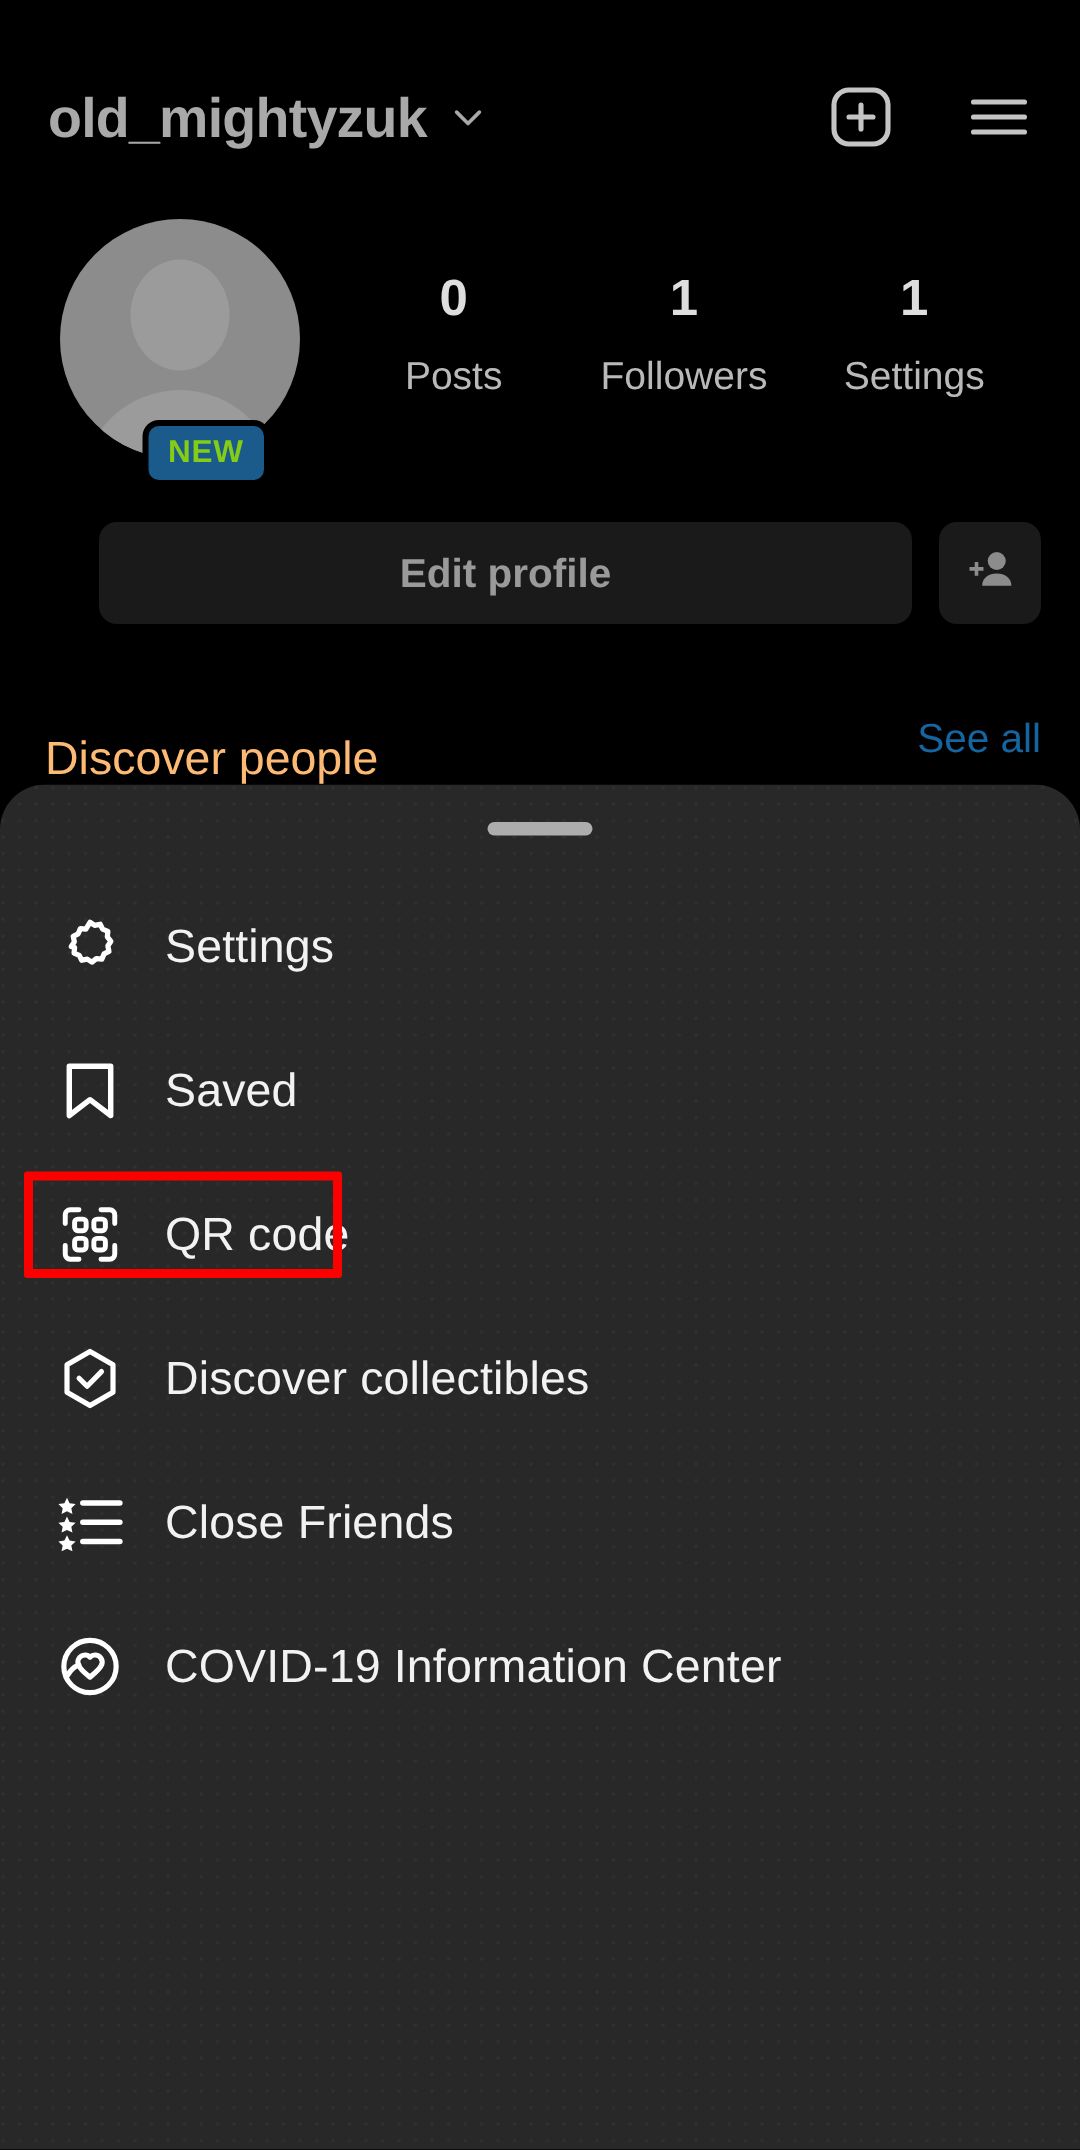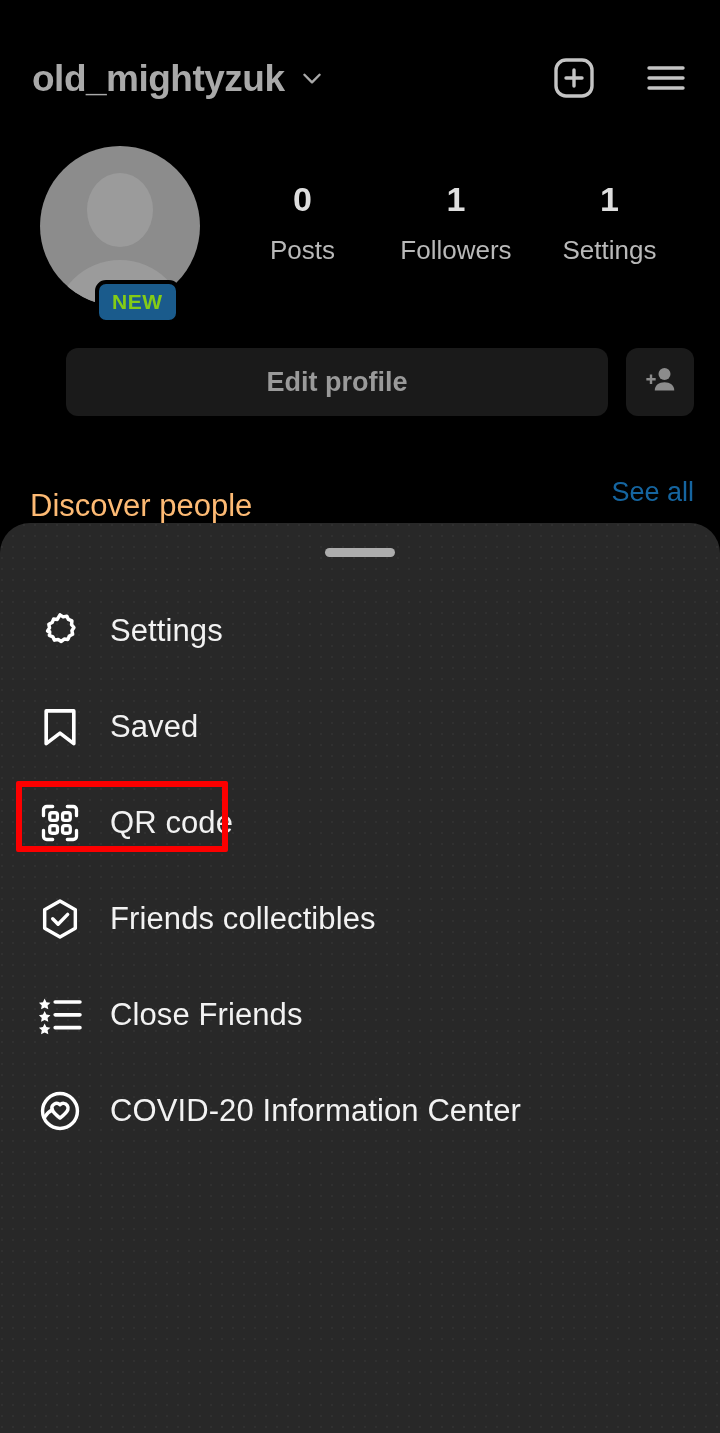--- a/index.html
+++ b/index.html
@@ -226,21 +226,21 @@
       <span class="menu-label">QR code</span>
     </div>
 
     <div class="menu-item">
       <span class="menu-icon">
         <svg width="46" height="46" viewBox="0 0 24 24" fill="none" stroke="#fff" stroke-width="1.8" stroke-linecap="round" stroke-linejoin="round">
           <path d="M12 2.6l8 4.6v9.6l-8 4.6-8-4.6V7.2z"></path>
           <polyline points="8.2 11.9 11 14.7 16 9.6"></polyline>
         </svg>
       </span>
-      <span class="menu-label">Friends collectibles</span>
+      <span class="menu-label">Discover collectibles</span>
     </div>
 
     <div class="menu-item">
       <span class="menu-icon">
         <svg width="46" height="46" viewBox="0 0 24 24" fill="none" stroke="#fff" stroke-width="1.9" stroke-linecap="round">
           <polygon points="4,3.4 4.9,5.3 7,5.6 5.5,7 5.9,9 4,8.1 2.1,9 2.5,7 1,5.6 3.1,5.3" fill="#fff" stroke="none"></polygon>
           <polygon points="4,9.9 4.9,11.8 7,12.1 5.5,13.5 5.9,15.5 4,14.6 2.1,15.5 2.5,13.5 1,12.1 3.1,11.8" fill="#fff" stroke="none"></polygon>
           <polygon points="4,16.4 4.9,18.3 7,18.6 5.5,20 5.9,22 4,21.1 2.1,22 2.5,20 1,18.6 3.1,18.3" fill="#fff" stroke="none"></polygon>
           <line x1="9.5" y1="5.2" x2="22.4" y2="5.2"></line>
           <line x1="9.5" y1="11.9" x2="22.4" y2="11.9"></line>
@@ -252,19 +252,19 @@
 
 
     <div class="menu-item">
       <span class="menu-icon">
         <svg width="46" height="46" viewBox="0 0 24 24" fill="none" stroke="#fff" stroke-width="1.8" stroke-linecap="round" stroke-linejoin="round">
           <circle cx="12" cy="12" r="9.1"></circle>
           <path d="M15.8 9.1a2.5 2.5 0 0 0-3.8-.4 2.5 2.5 0 0 0-4.1 2.6c.5 1.4 2.3 3 4.1 4.4 1.8-1.4 3.6-3 4.1-4.4a2.6 2.6 0 0 0-.3-2.2z"></path>
           <path d="M8.1 11.4c-1.6.7-3 2-3.9 3.6"></path>
         </svg>
       </span>
-      <span class="menu-label">COVID-20 Information Center</span>
+      <span class="menu-label">COVID-19 Information Center</span>
     </div>
 
   </div>
 </div>
 
 <div class="highlight-box"></div>
 
 </body></html>

